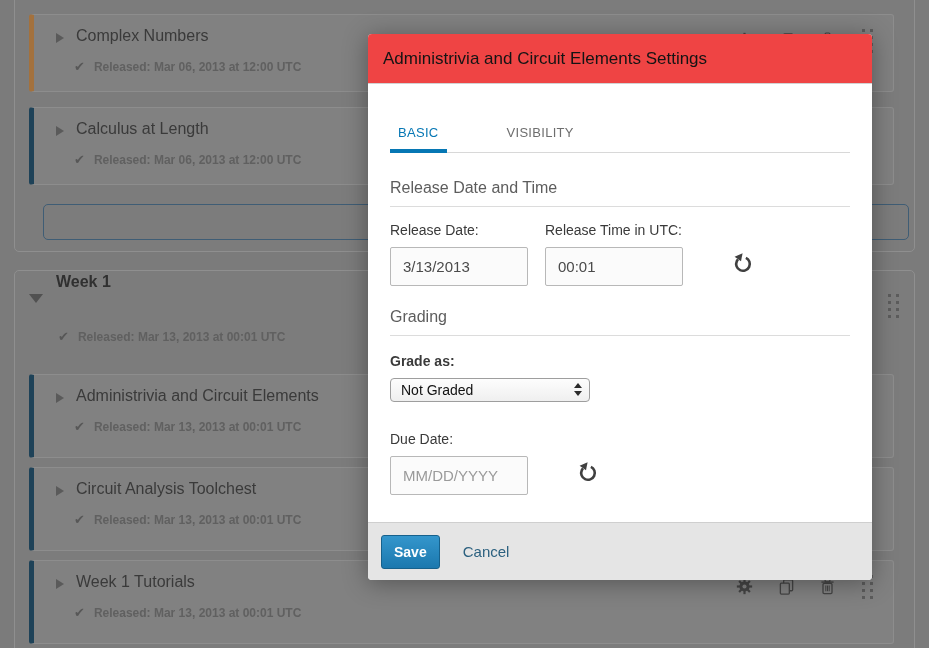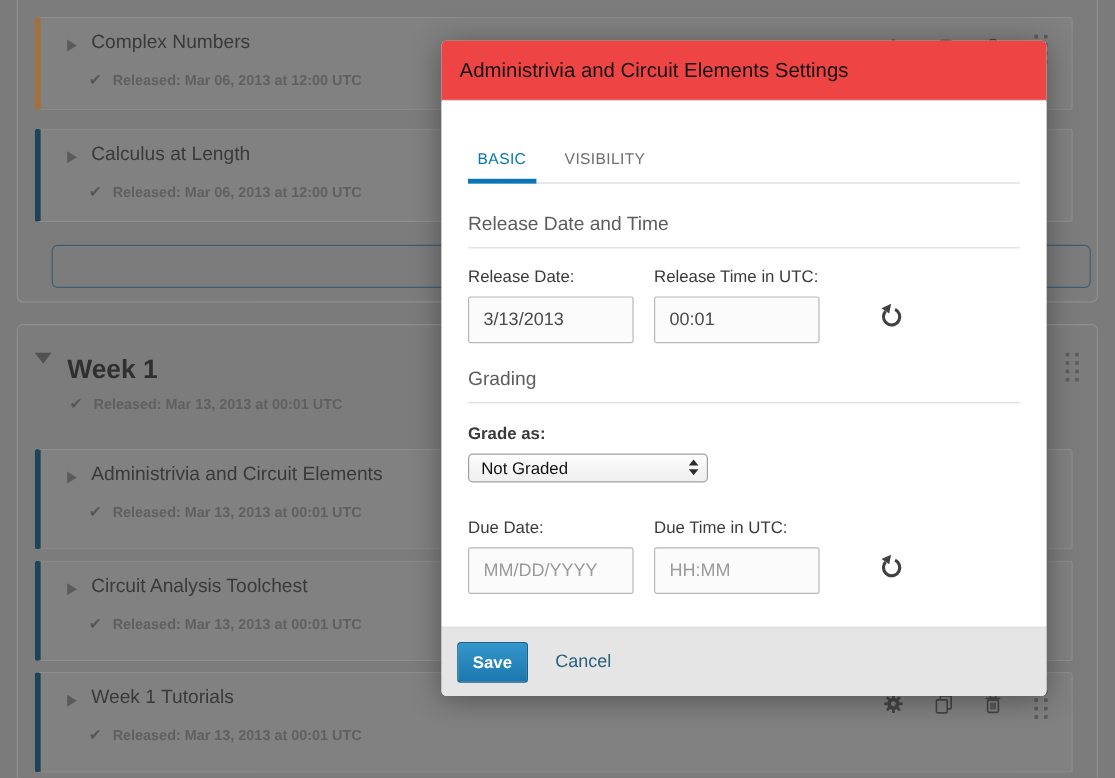--- a/index.html
+++ b/index.html
@@ -22,36 +22,36 @@
   .status .chk { font-size:13px; color:#575757; margin-right:9px; font-weight:normal; }
 
   .icon-row { position:absolute; right:20px; top:14px; display:flex; align-items:center; gap:25px; }
   .icon-btn { width:17px; height:18px; display:inline-block; }
   .drag { display:grid; grid-template-columns:3px 3px; grid-auto-rows:3px; column-gap:5px; row-gap:4px; }
   .drag i { background:#5c5c5c; display:block; }
 
   .new-btn { position:absolute; left:28px; top:203px; width:866px; height:36px;
              background:transparent; border:1px solid #3f5d75; border-radius:5px; cursor:pointer; }
 
-  .week-head-title { position:absolute; left:41px; top:24px; font-size:22px; font-weight:bold; color:#303030; }
+  .week-head-title { position:absolute; left:41px; top:2px; font-size:16px; font-weight:bold; color:#303030; }
   .tri-down { position:absolute; left:14px; top:23px; width:0; height:0;
               border-top:9px solid #515151; border-left:7px solid transparent; border-right:7px solid transparent; }
   .week-status { position:absolute; left:43px; top:58px; font-size:12px; font-weight:bold; color:#606060; }
   .week-status .chk { font-size:13px; color:#575757; margin-right:9px; font-weight:normal; }
   .week-drag { position:absolute; right:15px; top:23px; }
 
   
   .modal { position:absolute; left:368px; top:34px; width:504px; height:546px; z-index:20;
            background:#fff; border-radius:4px; box-shadow:0 3px 24px rgba(0,0,0,.35); }
   .modal-header { position:absolute; top:0; left:0; right:0; height:50px; background:#ef4444;
                   border-bottom:1px solid #d2d2d2; border-radius:4px 4px 0 0; }
   .modal-header h2 { font-size:17px; font-weight:400; color:#141414; line-height:50px; padding-left:15px; }
   .modal-body { position:absolute; top:51px; bottom:58px; left:0; right:0; background:#fff; padding:0 22px; overflow:hidden; }
 
-  .tabs { display:flex; gap:16px; margin-top:40px; border-bottom:1px solid #d8d8d8; }
+  .tabs { display:flex; gap:52px; margin-top:40px; border-bottom:1px solid #d8d8d8; }
   .tab { font-size:13px; letter-spacing:.3px; padding:0 8px 9px 8px; cursor:pointer; color:#6e6e6e; }
   .tab.active { color:#0677b4; border-bottom:4px solid #0677b4; margin-bottom:-1px; }
 
   .sec-head { margin-top:26px; font-size:16px; color:#5d5d5d; padding-bottom:9px; border-bottom:1px solid #dcdcdc; }
 
   .fields { display:flex; align-items:flex-start; margin-top:15px; }
   .field label { display:block; font-size:14px; font-weight:normal; color:#3a3a3a; margin-bottom:9px; }
   .field input { width:138px; height:39px; border:1px solid #b8b8b8; border-radius:2px; background:#fbfbfb;
                  font-family:"Liberation Sans",sans-serif; font-size:15px; color:#4a4a4a; padding:0 12px; }
   .field input::placeholder { color:#9a9a9a; }
@@ -255,24 +255,20 @@
           <b class="up"></b>
           <b class="dn"></b>
         </span>
     </div>
 
     <div class="fields due-row">
       <div class="field">
         <label>Due Date:</label>
         <input type="text" placeholder="MM/DD/YYYY" style="">
       </div>
-      <div class="field">
-        <label>Due Time in UTC:</label>
-        <input type="text" placeholder="HH:MM" style="">
-      </div>
       <button class="reset-btn">
         <span>
           <svg viewBox="0 0 22 22" width="22" height="22">
               <circle cx="11" cy="12" r="6.8" fill="none" stroke="#404040" stroke-width="2.6" stroke-dasharray="34 9" transform="rotate(-65 11 12)"></circle>
               <polygon points="10.6,1.2 9.0,9.2 2.6,4.8" fill="#404040"></polygon>
             </svg>
         </span>
       </button>
     </div>
   </div>

